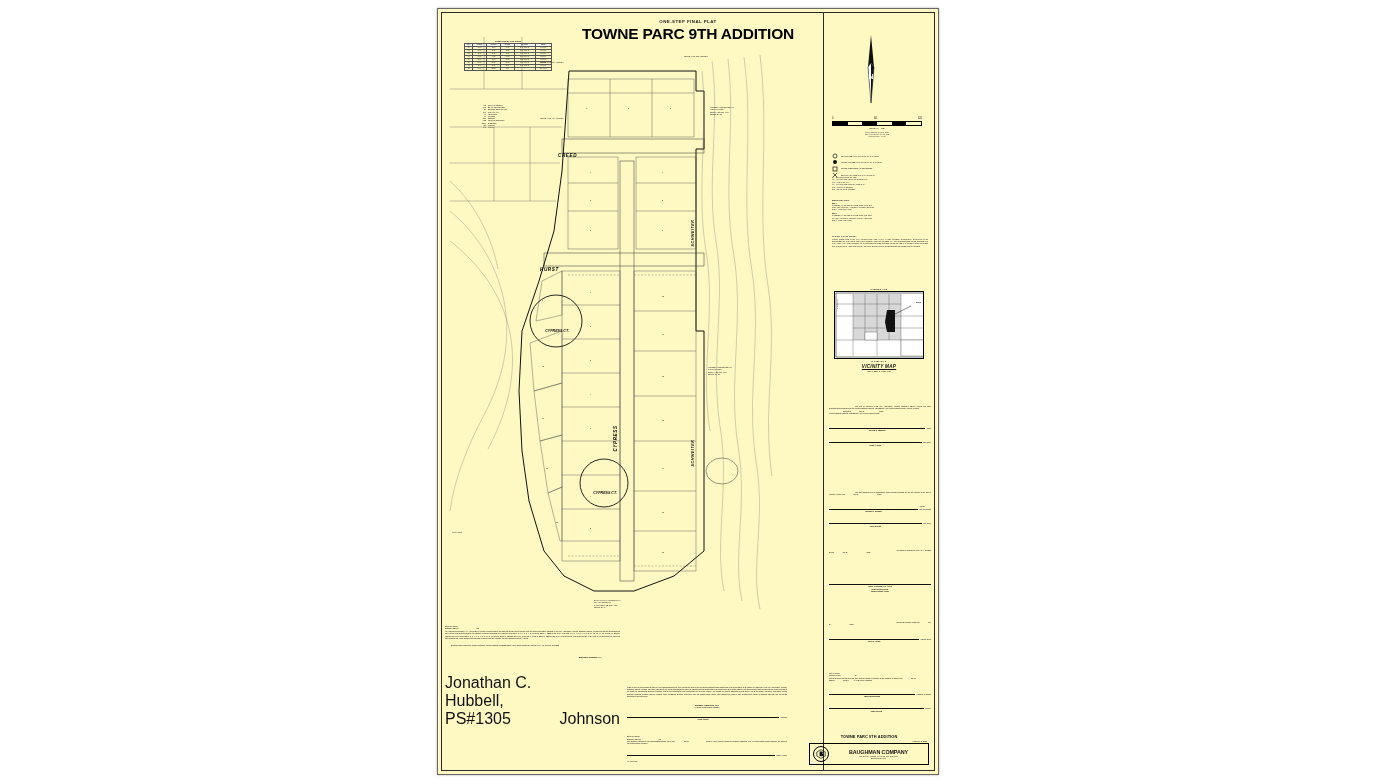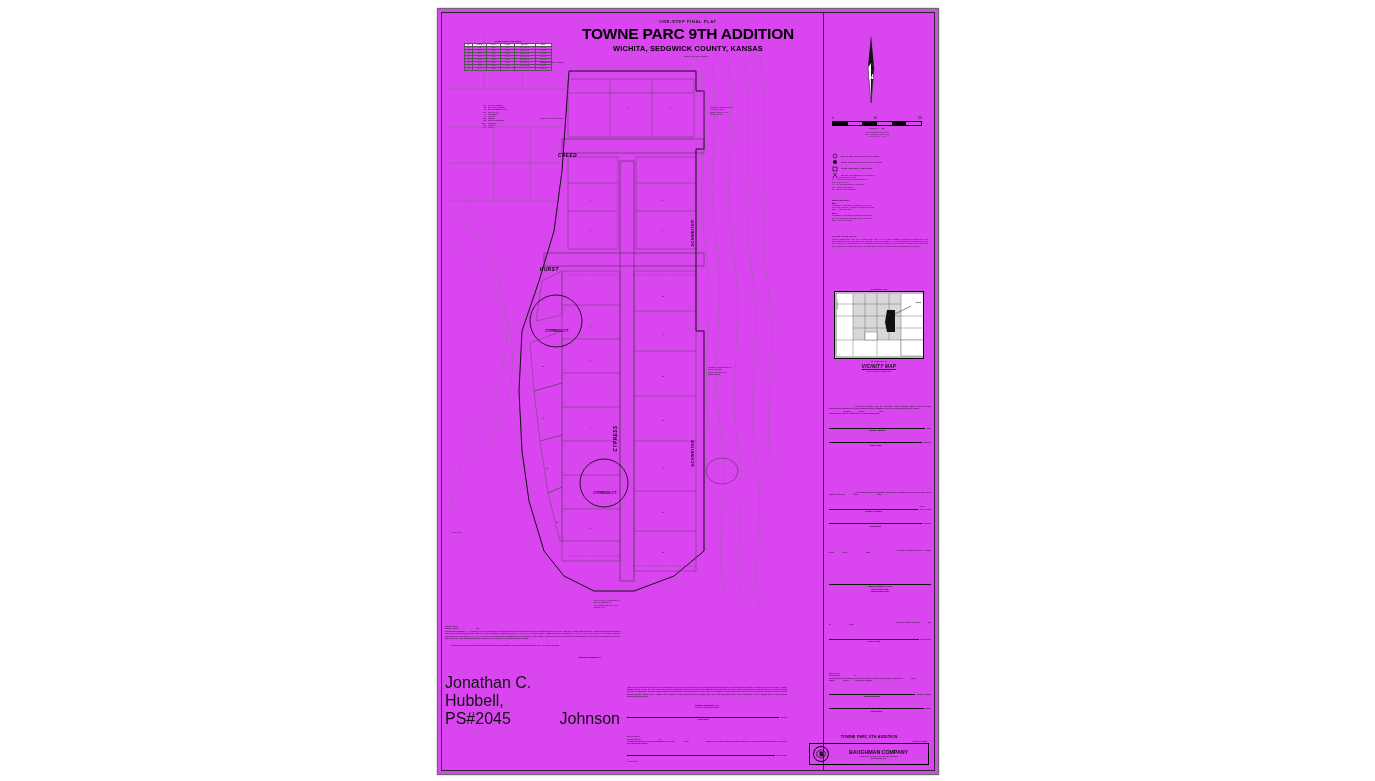--- a/index.html
+++ b/index.html
@@ -8,21 +8,21 @@
     width:1375px;height:781px;overflow:hidden;
     font-family:"Liberation Sans", sans-serif;
     color:#111;
   }
   #viewport{
     position:relative;width:1375px;height:781px;background:#ffffff;
   }
   
   #sheet{
     position:absolute;left:437px;top:8px;width:500px;height:765px;
-    background:#d946ef;
+    background:#fef9c3;
     border:1px solid #6a6a6a;
     box-shadow:0 0 2px rgba(0,0,0,.35);
     overflow:hidden;
   }
   #sheet-inner{
     position:absolute;left:3px;top:3px;right:3px;bottom:3px;
     border:1px solid #2a2a2a;
     overflow:hidden;
   }
   .tiny{font-size:1.7px;line-height:2.3px;}
@@ -131,21 +131,20 @@
 <body>
 
 <div id="viewport">
 
   <div id="sheet">
     <div id="sheet-inner">
 
       <div id="hdr">
         <div class="pretitle">ONE-STEP FINAL PLAT</div>
         <div class="title">TOWNE PARC 9TH ADDITION</div>
-        <div class="subtitle">WICHITA, SEDGWICK COUNTY, KANSAS</div>
       </div>
 
       <div id="curvetab">
         <div class="cap">SHEET LINE OF THIS SHEET</div>
         <table>
           <thead>
               <tr>
             <th>NO.</th>
             <th>RADIUS</th>
             <th>LENGTH</th>
@@ -430,21 +429,21 @@
         <div class="tiny ital">State of Kansas)</div>
         <div class="tiny ital" style="display:flex;gap:18px;">
           <span>Sedgwick County)</span>
           <span>SS</span>
         </div>
         <div class="body">We, Baughman Company, P.A., Surveyors in Kansas, licensed county and state do hereby certify that we have surveyed and platted "TOWNE PARC 9TH ADDITION", Wichita, Sedgwick County, Kansas and that the accompanying plat is a true and correct exhibit of the property surveyed, described as a replat of all of Lots 1, 2, 3, 4, 5, 6, 7, 8, 9 and 10, Block A, TOGETHER WITH all of Lots 1, 2, 3, 4, 5, 6, 7, 8, 9, 10, 11, 12, 13, 14, 15, 16 and 17, Block B, TOGETHER WITH all of Lots 1, 2, 3, 4, 5, 6, 7, 8, 9, 10, 11, 12 and 13, Block C, TOGETHER WITH all of Lots 1, 2 and 3, Block D, TOGETHER WITH all of Creed St, all of Greenbelt St, all of Hurst St, all of Cypress Ct, and all of both Cypress Cts, all as platted and dedicated in Towne Parc 8th Addition, Wichita, Sedgwick County, Kansas.</div>
         <div class="body" style="margin-top:4px;padding-left:6px;">Existing public easements, building setbacks, access controls, and dedications, if any, being vacated by virtue of K.S.A. 12-512b, as amended.</div>
         <div class="sig">Baughman Company, P.A.</div>
         <div class="sig2">
           <div class="ln">
-            <span>Jonathan C. Hubbell, PS#2045</span>
+            <span>Jonathan C. Hubbell, PS#1305</span>
           </div>
           <div class="role">Johnson</div>
         </div>
       </div>
 
       <div id="dedic">
         <div class="body">Know all men by these presents that we, the undersigned owners, have caused the land in the surveyors certificate to be platted into a Lot and a Block, to be known as "TOWNE PARC 9TH ADDITION", Wichita, Sedgwick County, Kansas. The utility easements are hereby granted to the public as indicated for the construction and maintenance of all public utilities. The drainage and utility easements are hereby granted to the public as indicated for drainage purposes and for the construction and maintenance of all public utilities. The streets are hereby dedicated to and for the use of the public. No signs, light poles, private drainage systems, masonry fences, masonry trash enclosures or other structures, shall be located within public utility easements unless a Use of Easement Permit is obtained from the City of Wichita Department of Engineering.</div>
         <div class="owner">Murdock Properties, LLC</div>
         <div class="ownersub">a Kansas limited liability company</div>
         <div class="sigline">

